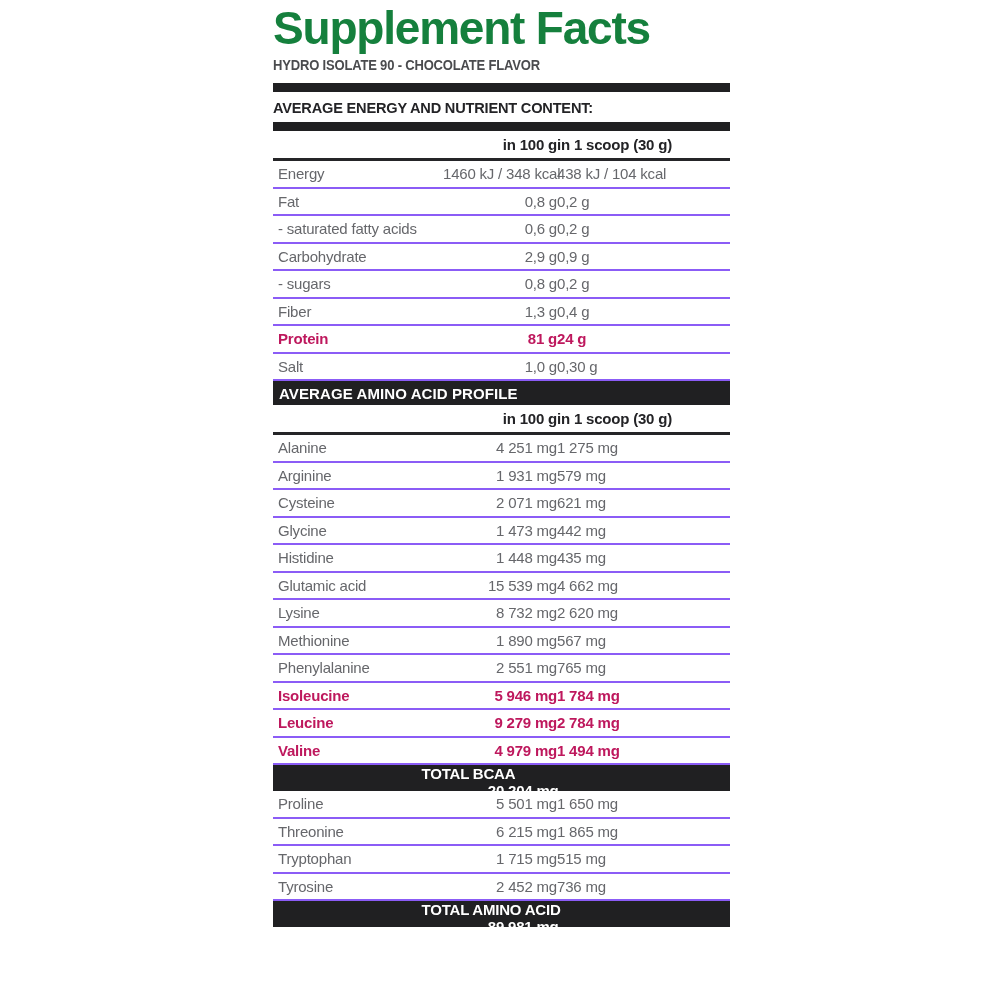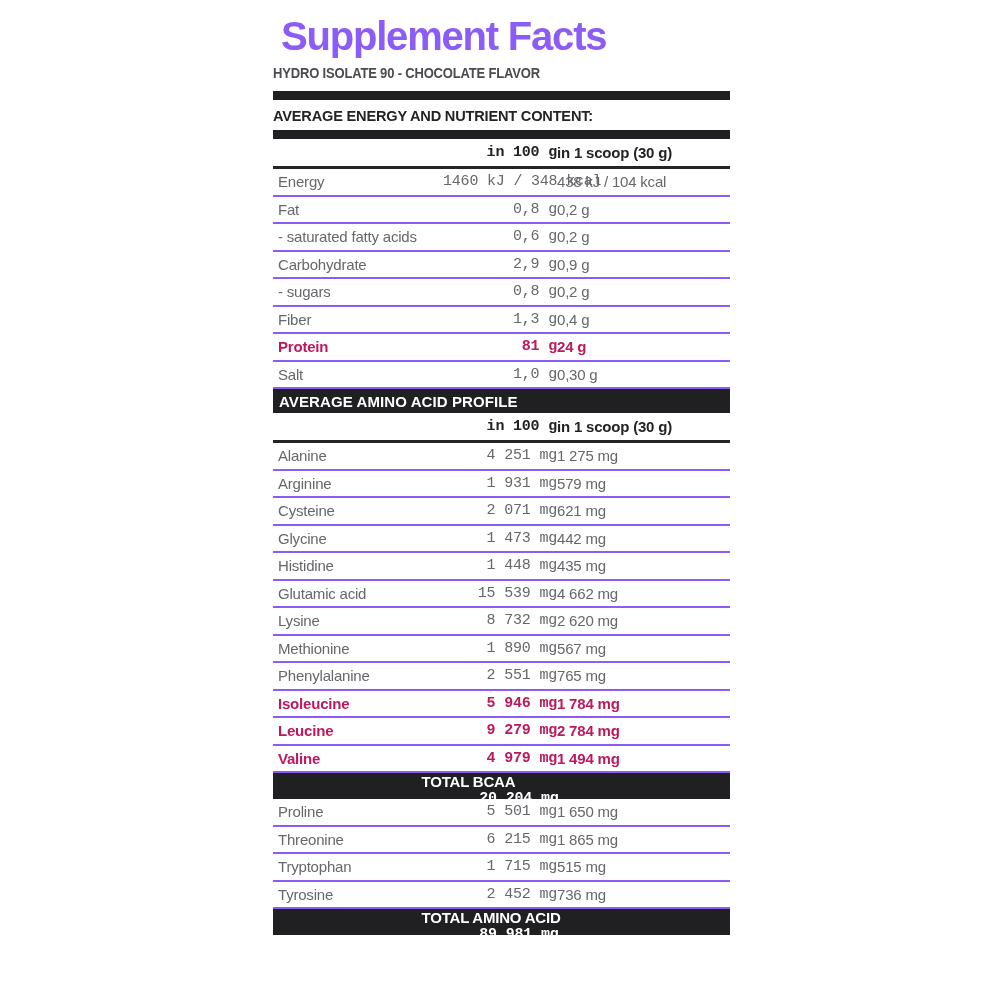--- a/index.html
+++ b/index.html
@@ -11,26 +11,26 @@
     overflow: hidden;
     font-family: "Liberation Sans", sans-serif;
   }
   .label-card {
     position: absolute;
     left: 273px;
     top: 8px;
     width: 457px;
   }
   .title {
-    margin: 8px;
-    font-size: 40px;
+    margin: 0;
+    font-size: 46px;
     line-height: 40px;
     font-weight: bold;
     letter-spacing: -1.2px;
-    color: #8b5cf6;
+    color: #15803d;
   }
   .subtitle {
     margin-top: 9px;
     font-size: 14px;
     line-height: 17px;
     font-weight: bold;
     letter-spacing: -0.2px;
     color: #4a4b4e;
     transform: scaleX(0.93);
     transform-origin: left center;
@@ -77,21 +77,20 @@
   }
   .row .c1 {
     width: 165px;
     padding-left: 5px;
     white-space: nowrap;
   }
   .row .c2 {
     width: 114px;
     text-align: right;
     white-space: nowrap;
-    font-family: Liberation Mono, monospace;
   }
   .row .c3 {
     flex: 1;
     text-align: left;
     padding-right: 12px;
     white-space: nowrap;
   }
   .row.header-row {
     height: 30px;
     align-items: flex-end;

